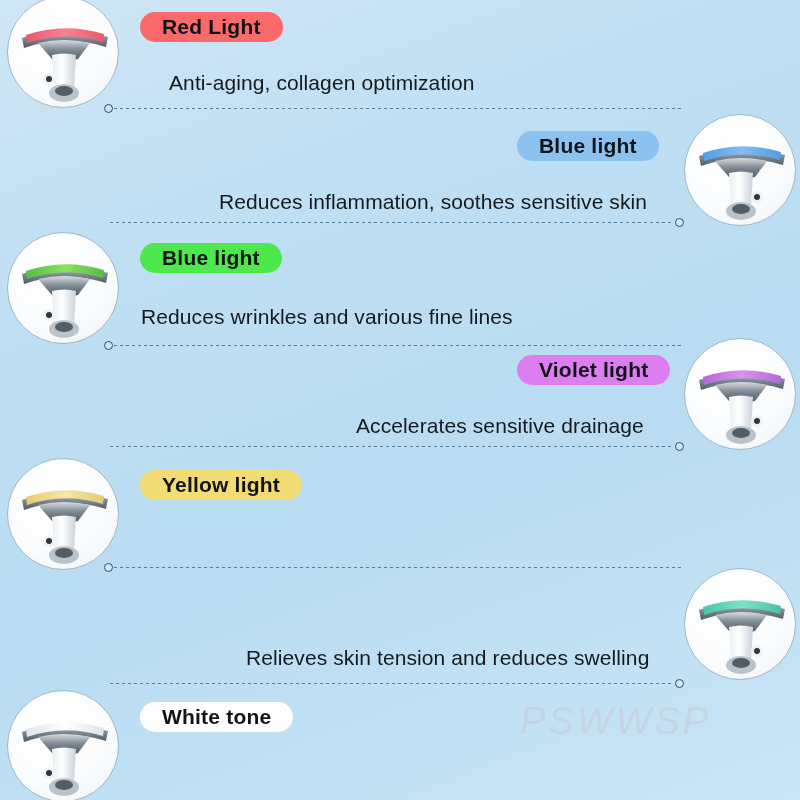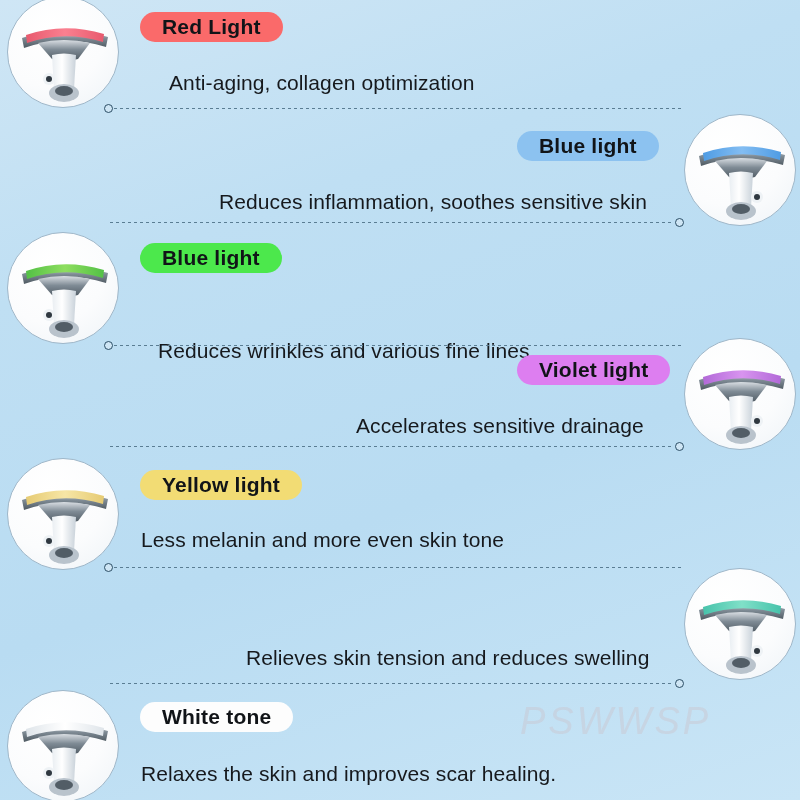--- a/index.html
+++ b/index.html
@@ -181,21 +181,21 @@
       <path d="M44 58 Q56 55 68 58 L66 92 Q56 98 46 92 Z" fill="url(#b-red)"></path>
       <ellipse cx="56" cy="96" rx="15" ry="9" fill="#b9c3cc"></ellipse>
       <ellipse cx="56" cy="94" rx="9" ry="5" fill="#525d66"></ellipse>
       <circle cx="41" cy="82" r="6" fill="#eef2f5"></circle>
       <circle cx="41" cy="82" r="3" fill="#2f3840"></circle>
     </svg>
   </div>
   <div class="pill" style="left:140px; top:243px; background:#4ce84c;">
     <span>Blue light</span>
   </div>
-  <div class="desc" style="left:158px; top:305px;margin-top:34px;">Reduces wrinkles and various fine lines</div>
+  <div class="desc" style="left:141px; top:305px;">Reduces wrinkles and various fine lines</div>
   <div class="conn knob-left" style="left:104px; top:340px; width:578px;">
     <span class="knob"></span>
     <span class="dots"></span>
   </div>
 
   <div class="device" style="left:684px; top:338px;">
     <svg viewBox="0 0 112 112" xmlns="http://www.w3.org/2000/svg">
       <defs>
         <linearGradient id="g-violet" x1="0" y1="0" x2="1" y2="0">
           <stop offset="0" stop-color="#b269d8"></stop>
@@ -237,21 +237,20 @@
       <path d="M44 58 Q56 55 68 58 L66 92 Q56 98 46 92 Z" fill="url(#b-red)"></path>
       <ellipse cx="56" cy="96" rx="15" ry="9" fill="#b9c3cc"></ellipse>
       <ellipse cx="56" cy="94" rx="9" ry="5" fill="#525d66"></ellipse>
       <circle cx="41" cy="82" r="6" fill="#eef2f5"></circle>
       <circle cx="41" cy="82" r="3" fill="#2f3840"></circle>
     </svg>
   </div>
   <div class="pill" style="left:140px; top:470px; background:#f2dc74;">
     <span>Yellow light</span>
   </div>
-  <div class="desc" style="left:141px; top:528px;">Less melanin and more even skin tone</div>
   <div class="conn knob-left" style="left:104px; top:562px; width:578px;">
     <span class="knob"></span>
     <span class="dots"></span>
   </div>
 
   <div class="device" style="left:684px; top:568px;">
     <svg viewBox="0 0 112 112" xmlns="http://www.w3.org/2000/svg">
       <defs>
         <linearGradient id="g-cyan" x1="0" y1="0" x2="1" y2="0">
           <stop offset="0" stop-color="#47c3ab"></stop>
@@ -292,15 +291,14 @@
       <path d="M44 58 Q56 55 68 58 L66 92 Q56 98 46 92 Z" fill="url(#b-red)"></path>
       <ellipse cx="56" cy="96" rx="15" ry="9" fill="#b9c3cc"></ellipse>
       <ellipse cx="56" cy="94" rx="9" ry="5" fill="#525d66"></ellipse>
       <circle cx="41" cy="82" r="6" fill="#eef2f5"></circle>
       <circle cx="41" cy="82" r="3" fill="#2f3840"></circle>
     </svg>
   </div>
   <div class="pill" style="left:140px; top:702px; background:#fdfdfd;">
     <span>White tone</span>
   </div>
-  <div class="desc" style="left:141px; top:762px;">Relaxes the skin and improves scar healing.</div>
 
 </div>
 
 </body></html>

